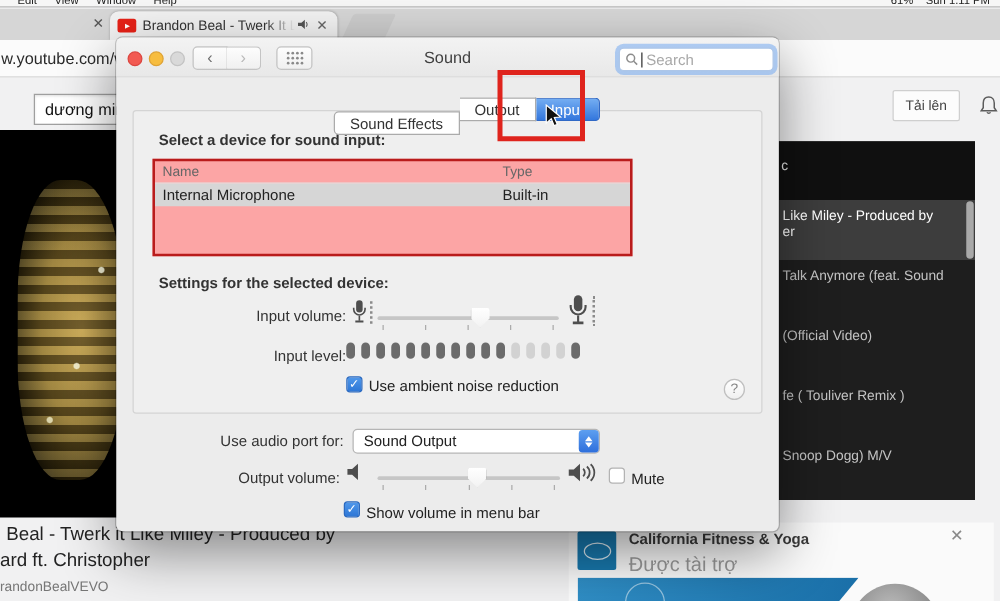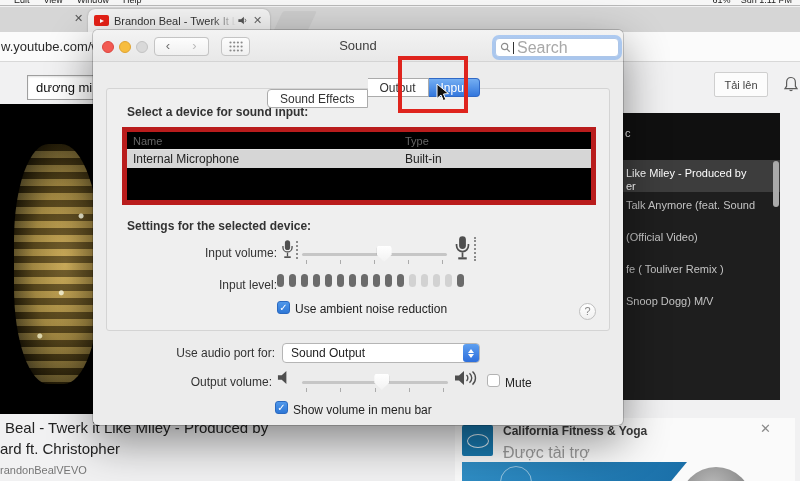--- a/index.html
+++ b/index.html
@@ -45,21 +45,21 @@
   }
 
   
   #vtitle-1 { position:absolute; left:5px; top:419px; font-size:15px; color:#232323; white-space:nowrap; }
   #vtitle-2 { position:absolute; left:0px; top:440px; font-size:15px; color:#232323; white-space:nowrap; }
   #vchannel { position:absolute; left:0px; top:464px; font-size:11px; color:#767676; }
 
   
   #playlist { position:absolute; left:623px; top:113px; width:157px; height:287px; background:#1e1e1e; overflow:hidden; }
   #pl-header { height:47px; background:#101010; color:#e8e8e8; font-size:11px; padding:14px 0 0 2px; }
-  .pl-item { height:32px; color:#c4c4c4; font-size:11px; padding:7px 10px 0 3px; line-height:13px; }
+  .pl-item { height:48px; color:#c4c4c4; font-size:11px; padding:7px 10px 0 3px; line-height:13px; }
   .pl-item.active { background:#3d3d3d; color:#fff; }
   #pl-scrollbar { position:absolute; left:150px; top:48px; width:6px; height:46px; background:#a9a9a9; border-radius:3px; }
 
   
   #ad { position:absolute; left:455px; top:418px; width:340px; height:63px; background:#fafafa; overflow:hidden;text-align:center; }
   #ad-logo { position:absolute; left:7px; top:7px; width:31px; height:31px; background:#1878ad; border-radius:2px; }
   #ad-logo::after { content:""; position:absolute; left:5px; top:9px; width:20px; height:12px; border:1px solid rgba(255,255,255,.85); border-radius:50%; }
   #ad-title { position:absolute; left:48px; top:6px; font-size:12px; font-weight:bold; color:#3a3a3a; }
   #ad-sponsored { position:absolute; left:48px; top:26px; font-size:16px; color:#9a9a9a; }
   #ad-close { position:absolute; left:305px; top:3px; font-size:13px; color:#8a8a8a; }
@@ -73,34 +73,34 @@
   .tl { position:absolute; top:11px; width:12px; height:12px; border-radius:50%; }
   #tl-close { left:9px; background:#f25a52; border:1px solid #dc4640; }
   #tl-min { left:26px; background:#f7bd3f; border:1px solid #dfa334; }
   #tl-max { left:43px; background:#d9d9d9; border:1px solid #c3c3c3; }
   .nav-btn { position:absolute; top:7px; width:28px; height:19px; background:linear-gradient(#fdfdfd,#f0f0f0); border:1px solid #c4c4c4; color:#6e6e6e; font-size:13px; line-height:16px; text-align:center; }
   #nav-back { left:61px; border-radius:4px 0 0 4px; }
   #nav-fwd { left:88px; border-left:none; border-radius:0 4px 4px 0; color:#b9b9b9; }
   #showall-btn { position:absolute; left:128px; top:7px; width:29px; height:19px; background:linear-gradient(#fdfdfd,#f0f0f0); border:1px solid #c4c4c4; border-radius:4px; display:flex; align-items:center; justify-content:center; }
   #win-title { position:absolute; left:0; right:0; top:8px; text-align:center; font-size:13px; color:#3f3f3f; }
   #win-search { position:absolute; left:402px; top:8px; width:124px; height:19px; background:#fff; border:1px solid #adc6e8; border-radius:4px; box-shadow:0 0 0 3px rgba(116,169,240,.55); display:flex; align-items:center; padding-left:4px; }
-  #win-search .ph { font-size:16px; color:#a8a8a8; margin-left:3px; }
+  #win-search .ph { font-size:12px; color:#a8a8a8; margin-left:3px; }
   .ibeam { width:1px; height:12px; background:#333; margin-left:2px; }
 
   
   #seg-tabs { position:absolute; left:174px; top:48px; height:19px; display:flex; z-index:3; }
   .seg { height:19px; background:#fff; border:1px solid #ababab; border-left:none; font-size:12px; color:#333; display:flex; align-items:center; justify-content:center; padding:0 12px; }
   .seg:first-child { border-left:1px solid #ababab; border-radius:4px 0 0 4px;margin-top:11px; }
   .seg:last-child { border-radius:0 4px 4px 0; }
   .seg.selected { background:linear-gradient(#74aef2,#3377dd); border-color:#3069c6; color:#fff; }
 
   
   #groupbox { position:absolute; left:13px; top:58px; width:504px; height:243px; background:#efefef; border:1px solid #d4d4d4; border-radius:3px; }
   .sec-heading { position:absolute; font-size:12px; font-weight:bold; color:#333; }
-  #device-table { position:absolute; left:29px; top:97px; width:474px; height:78px; background:#000000; border:5px solid #b91c1c; }
+  #device-table { position:absolute; left:29px; top:97px; width:384px; height:78px; background:#fca5a5; border:2px solid #b91c1c; }
   .tbl-header { height:18px; border-bottom:1px solid #e4e4e4; display:flex; font-size:11px; color:#666; align-items:center; }
   .tbl-row.selected { height:18px; background:#d6d6d6; display:flex; font-size:12px; color:#222; align-items:center; }
   .col-name { padding-left:6px; width:278px; }
   .col-type { padding-left:0; }
 
   .form-label { position:absolute; font-size:12px; color:#333; text-align:right; }
   .slider-track { position:absolute; height:3px; background:#c6c6c6; border-radius:2px; }
   .slider-thumb { position:absolute; top:-7px; width:15px; height:16px; background:linear-gradient(#ffffff,#f2f2f2); clip-path:polygon(8% 0,92% 0,100% 12%,100% 55%,50% 100%,0 55%,0 12%); filter:drop-shadow(0 1px 1px rgba(0,0,0,.45)); }
   .ticks { position:absolute; display:flex; justify-content:space-between; }
   .ticks span { width:1px; height:4px; background:#ababab; }

